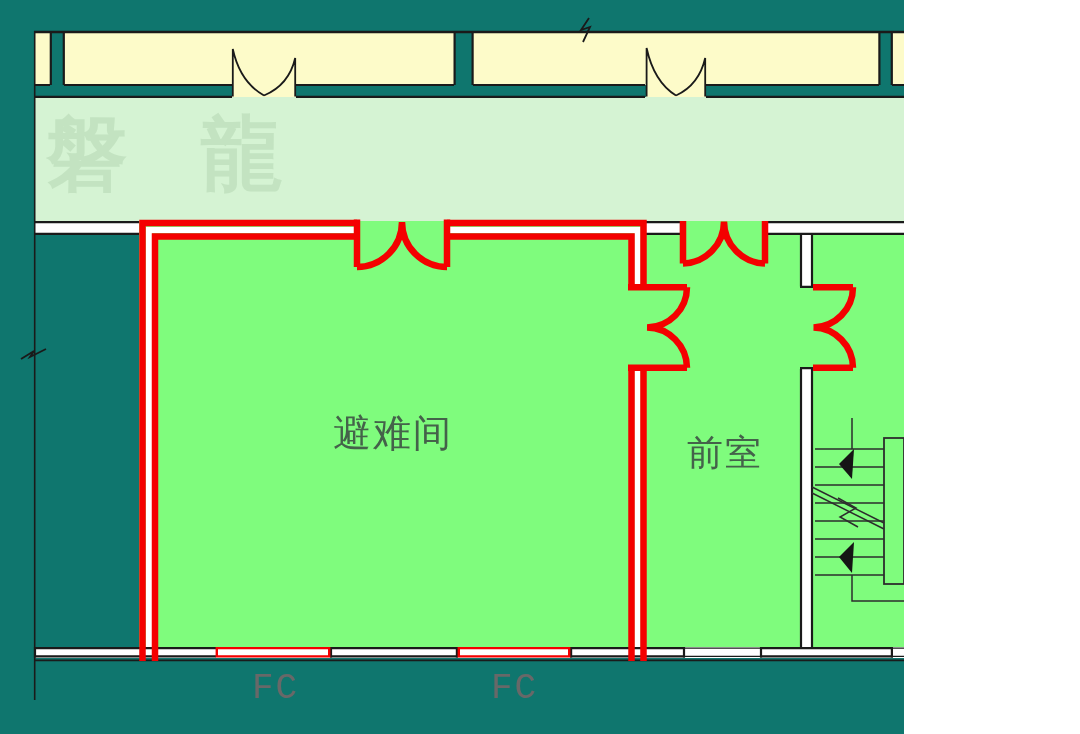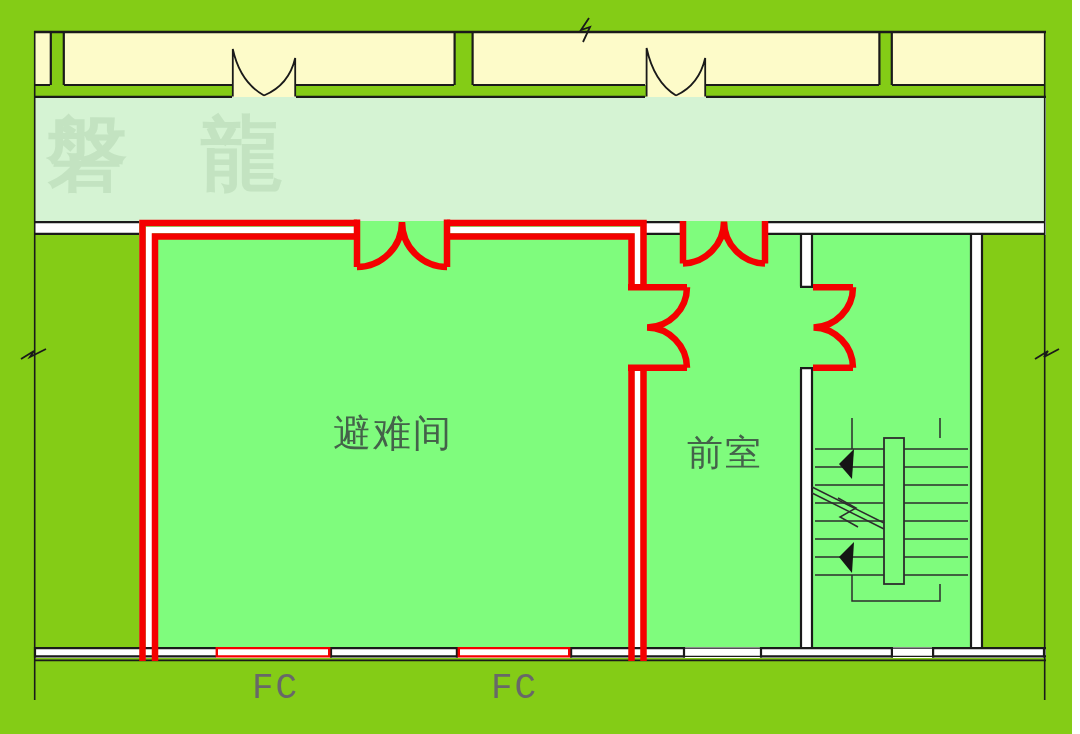--- a/index.html
+++ b/index.html
@@ -1,16 +1,16 @@
 <!DOCTYPE html>
 <html style="--refuge-fill: #7FFC7D; --corridor-fill: #D5F3D3; --neighbor-fill: #FDFBC9; --fire-line: #F40000; --wall-line: #1A1A1A; --room-text: #44624A; --fc-text: #686868; --watermark-text: #C3E3C1;"><head>
 <meta charset="utf-8">
 <style>
   html,body{margin:0;padding:0;background:#ffffff;}
-  .stage{position:relative;width:1072px;height:734px;background:#84cc16;overflow:hidden;
+  .stage{position:relative;width:904px;height:734px;background:#0f766e;overflow:hidden;
          font-family:"Liberation Sans", sans-serif;}
   svg{position:absolute;left:0;top:0;}
   .yellow{fill:var(--neighbor-fill,#FDFBC9);}
   .lgreen{fill:var(--corridor-fill,#D5F3D3);}
   .green{fill:var(--refuge-fill,#7FFC7D);}
   .wwhite{fill:#ffffff;}
   .bl{stroke:var(--wall-line,#1a1a1a);fill:none;stroke-linecap:butt;}
   .w26{stroke-width:2.6;} .w22{stroke-width:2.2;} .w18{stroke-width:1.8;}
   .w16{stroke-width:1.6;} .w13{stroke-width:1.3;}
   .red{stroke:var(--fire-line,#F40000);fill:none;stroke-width:6.5;}

